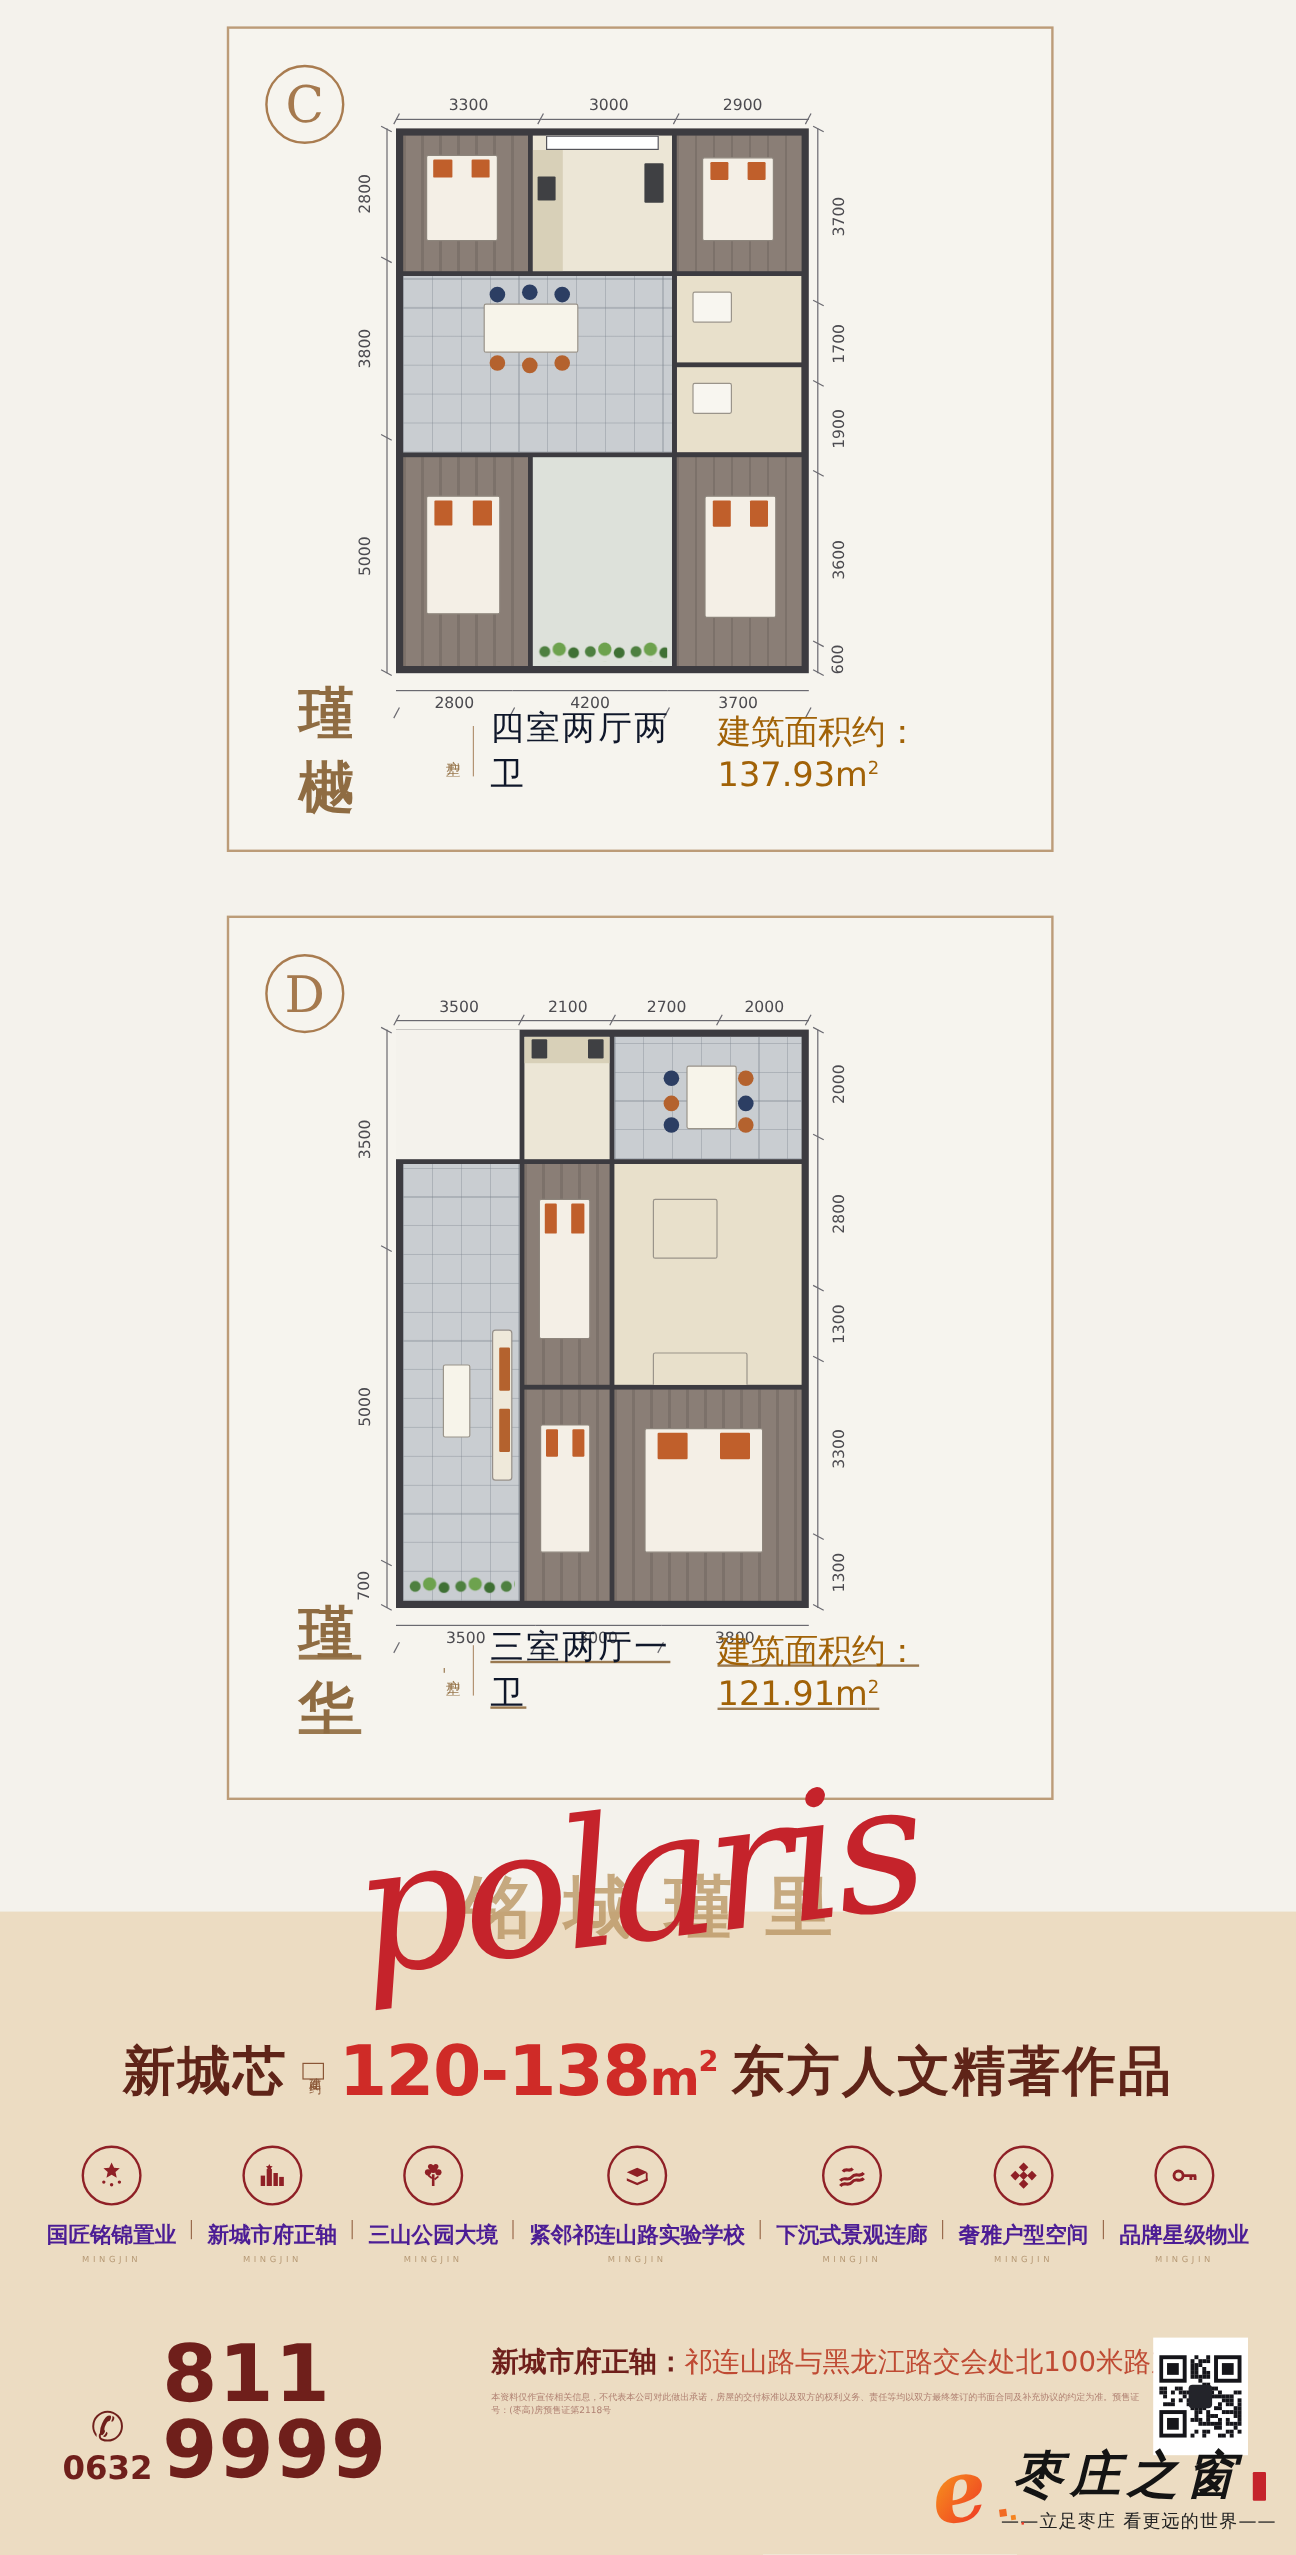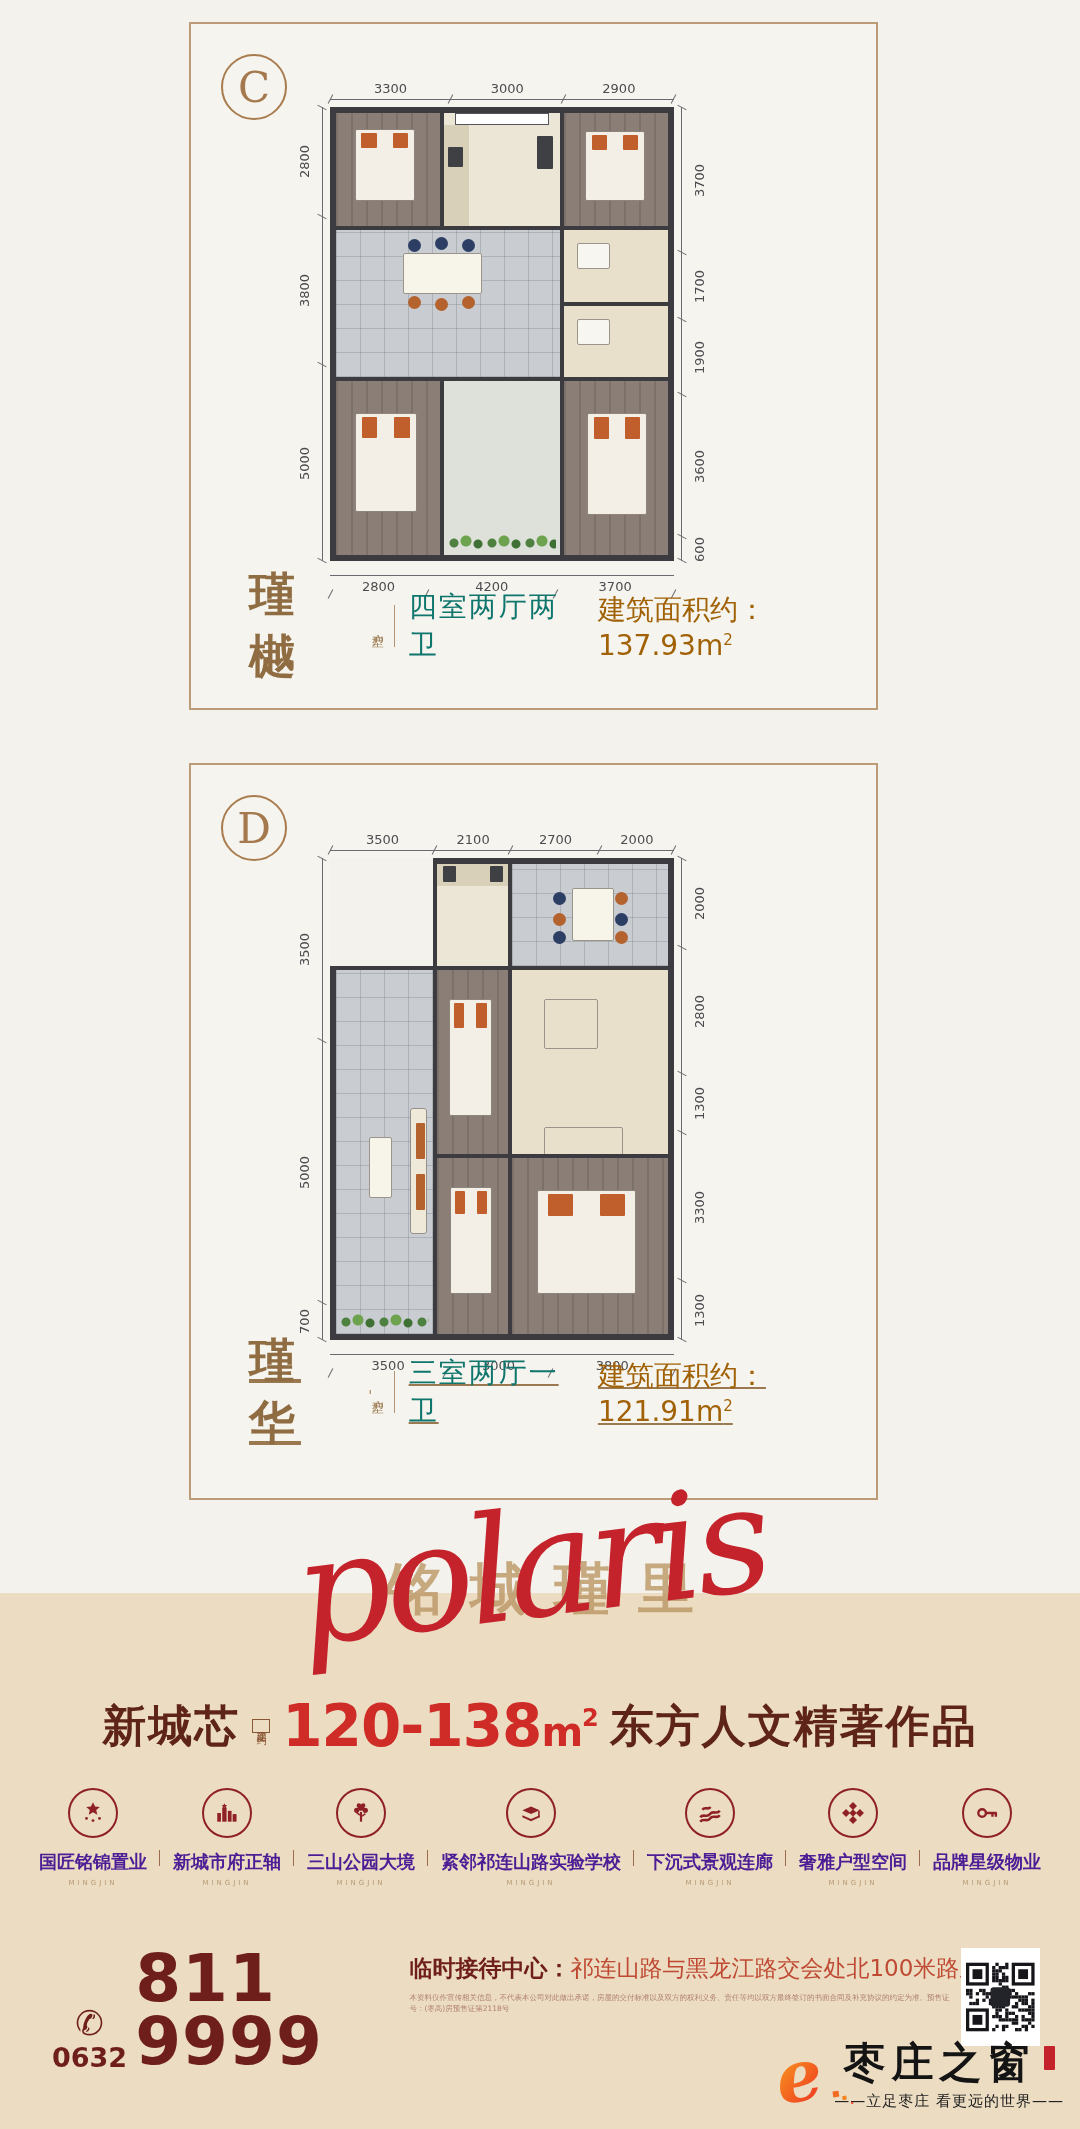--- a/index.html
+++ b/index.html
@@ -64,21 +64,21 @@
       radial-gradient(circle at 18px 6px,#6da24e 5px,transparent 6px),
       radial-gradient(circle at 30px 9px,#3f7034 4px,transparent 5px);
       background-size:38px 16px;background-repeat:repeat-x;}
   .win-strip{position:absolute;top:0;left:10%;right:10%;height:10px;background:#fff;border:1px solid #55545a;}
 
   .plan-caption{position:absolute;left:58px;display:flex;align-items:center;color:#9a7950;}
   .cap-c{bottom:20px;} .cap-d{bottom:44px;text-decoration:underline;}
   .cap-name{font-family:"DejaVu Serif","Liberation Serif",serif;font-weight:bold;font-size:46px;color:#8f6c42;letter-spacing:6px;}
   .cap-suffix{writing-mode:vertical-rl;font-size:12px;color:#9a7950;margin:0 8px 0 4px;letter-spacing:2px;}
   .cap-bar{width:1px;height:42px;background:#b39373;margin-right:14px;}
-  .cap-desc{font-size:28px;color:#0f766e;letter-spacing:2px;margin-right:24px;}
+  .cap-desc{font-size:28px;color:#0f172a;letter-spacing:2px;margin-right:24px;}
   .cap-area{font-size:28px;color:#a16207;}
   .cap-area sup{font-size:15px;}
 
   
   .script-art{position:absolute;left:0;right:0;top:1498px;height:190px;}
   .art-cn{position:absolute;left:50%;top:54px;transform:translateX(-50%);white-space:nowrap;
     font-family:"DejaVu Serif","Liberation Serif",serif;font-weight:bold;font-size:56px;color:#bb9765;opacity:.8;letter-spacing:28px;padding-left:28px;text-align:right;}
   .art-latin{position:absolute;left:50%;top:-6px;transform:translateX(-52%) rotate(-7deg);white-space:nowrap;
     font-family:"DejaVu Serif","Liberation Serif",serif;font-style:italic;font-size:148px;line-height:1;color:#c5232b;letter-spacing:-6px;}
 
@@ -114,21 +114,21 @@
   .qr{margin-left:auto;width:88px;height:88px;background:#fff;padding:5px;}
   .qr svg{width:100%;height:100%;display:block;}
 
   
   .footer-logo{position:absolute;right:16px;top:2040px;display:flex;align-items:center;gap:12px;}
   .e-mark{position:relative;font-family:"DejaVu Serif","Liberation Serif",serif;font-style:italic;font-weight:bold;font-size:72px;line-height:1;
     background:linear-gradient(135deg,#f7941d 20%,#ef3b24 85%);-webkit-background-clip:text;background-clip:text;color:transparent;transform:rotate(-8deg);}
   .e-dots{position:absolute;right:-14px;bottom:10px;width:6px;height:6px;background:#f26a22;
     box-shadow:8px 5px 0 -1px #f5831f,15px 11px 0 -2px #ef3b24;}
   .f-col{display:flex;flex-direction:column;align-items:center;}
-  .f-row{display:flex;align-items:flex-start;gap:8px;}
+  .f-row{display:flex;align-items:flex-end;gap:8px;font-style:italic;}
   .f-name{font-family:"DejaVu Serif","Liberation Serif",serif;font-weight:800;font-size:42px;color:#141414;letter-spacing:6px;line-height:1;}
   .f-seal{width:11px;height:24px;background:#c5232b;border-radius:1px;margin-top:4px;}
   .f-tag{font-size:15px;color:#222;margin-top:8px;letter-spacing:1px;}
 </style>
 </head>
 <body>
 
 <div id="stage">
   <div class="beige-band"></div>
 
@@ -425,21 +425,21 @@
   <div class="contact">
     <div class="phone">
       <div class="phone-left">
         <span class="phone-icon">✆</span>
         <span class="area-code">0632</span>
       </div>
       <span class="phone-num">811 9999</span>
     </div>
     <div class="info">
       <div class="l2">
-        <b>临时接待中心：</b><span>祁连山路与黑龙江路交会处北100米路东</span>
+        <b>新城市府正轴：</b><span>祁连山路与黑龙江路交会处北100米路东</span>
       </div>
       <div class="disc">本资料仅作宣传相关信息，不代表本公司对此做出承诺，房屋的交付标准以及双方的权利义务、责任等均以双方最终签订的书面合同及补充协议的约定为准。预售证号：(枣高)房预售证第2118号</div>
     </div>
     <div class="qr">
       <svg id="qr" viewBox="0 0 84 84" xmlns="http://www.w3.org/2000/svg">
           <rect x="36" y="0" width="4" height="4" fill="#15151a"></rect>
           <rect x="48" y="0" width="4" height="4" fill="#15151a"></rect>
           <rect x="32" y="4" width="4" height="4" fill="#15151a"></rect>
           <rect x="40" y="4" width="4" height="4" fill="#15151a"></rect>
           <rect x="44" y="4" width="4" height="4" fill="#15151a"></rect>

